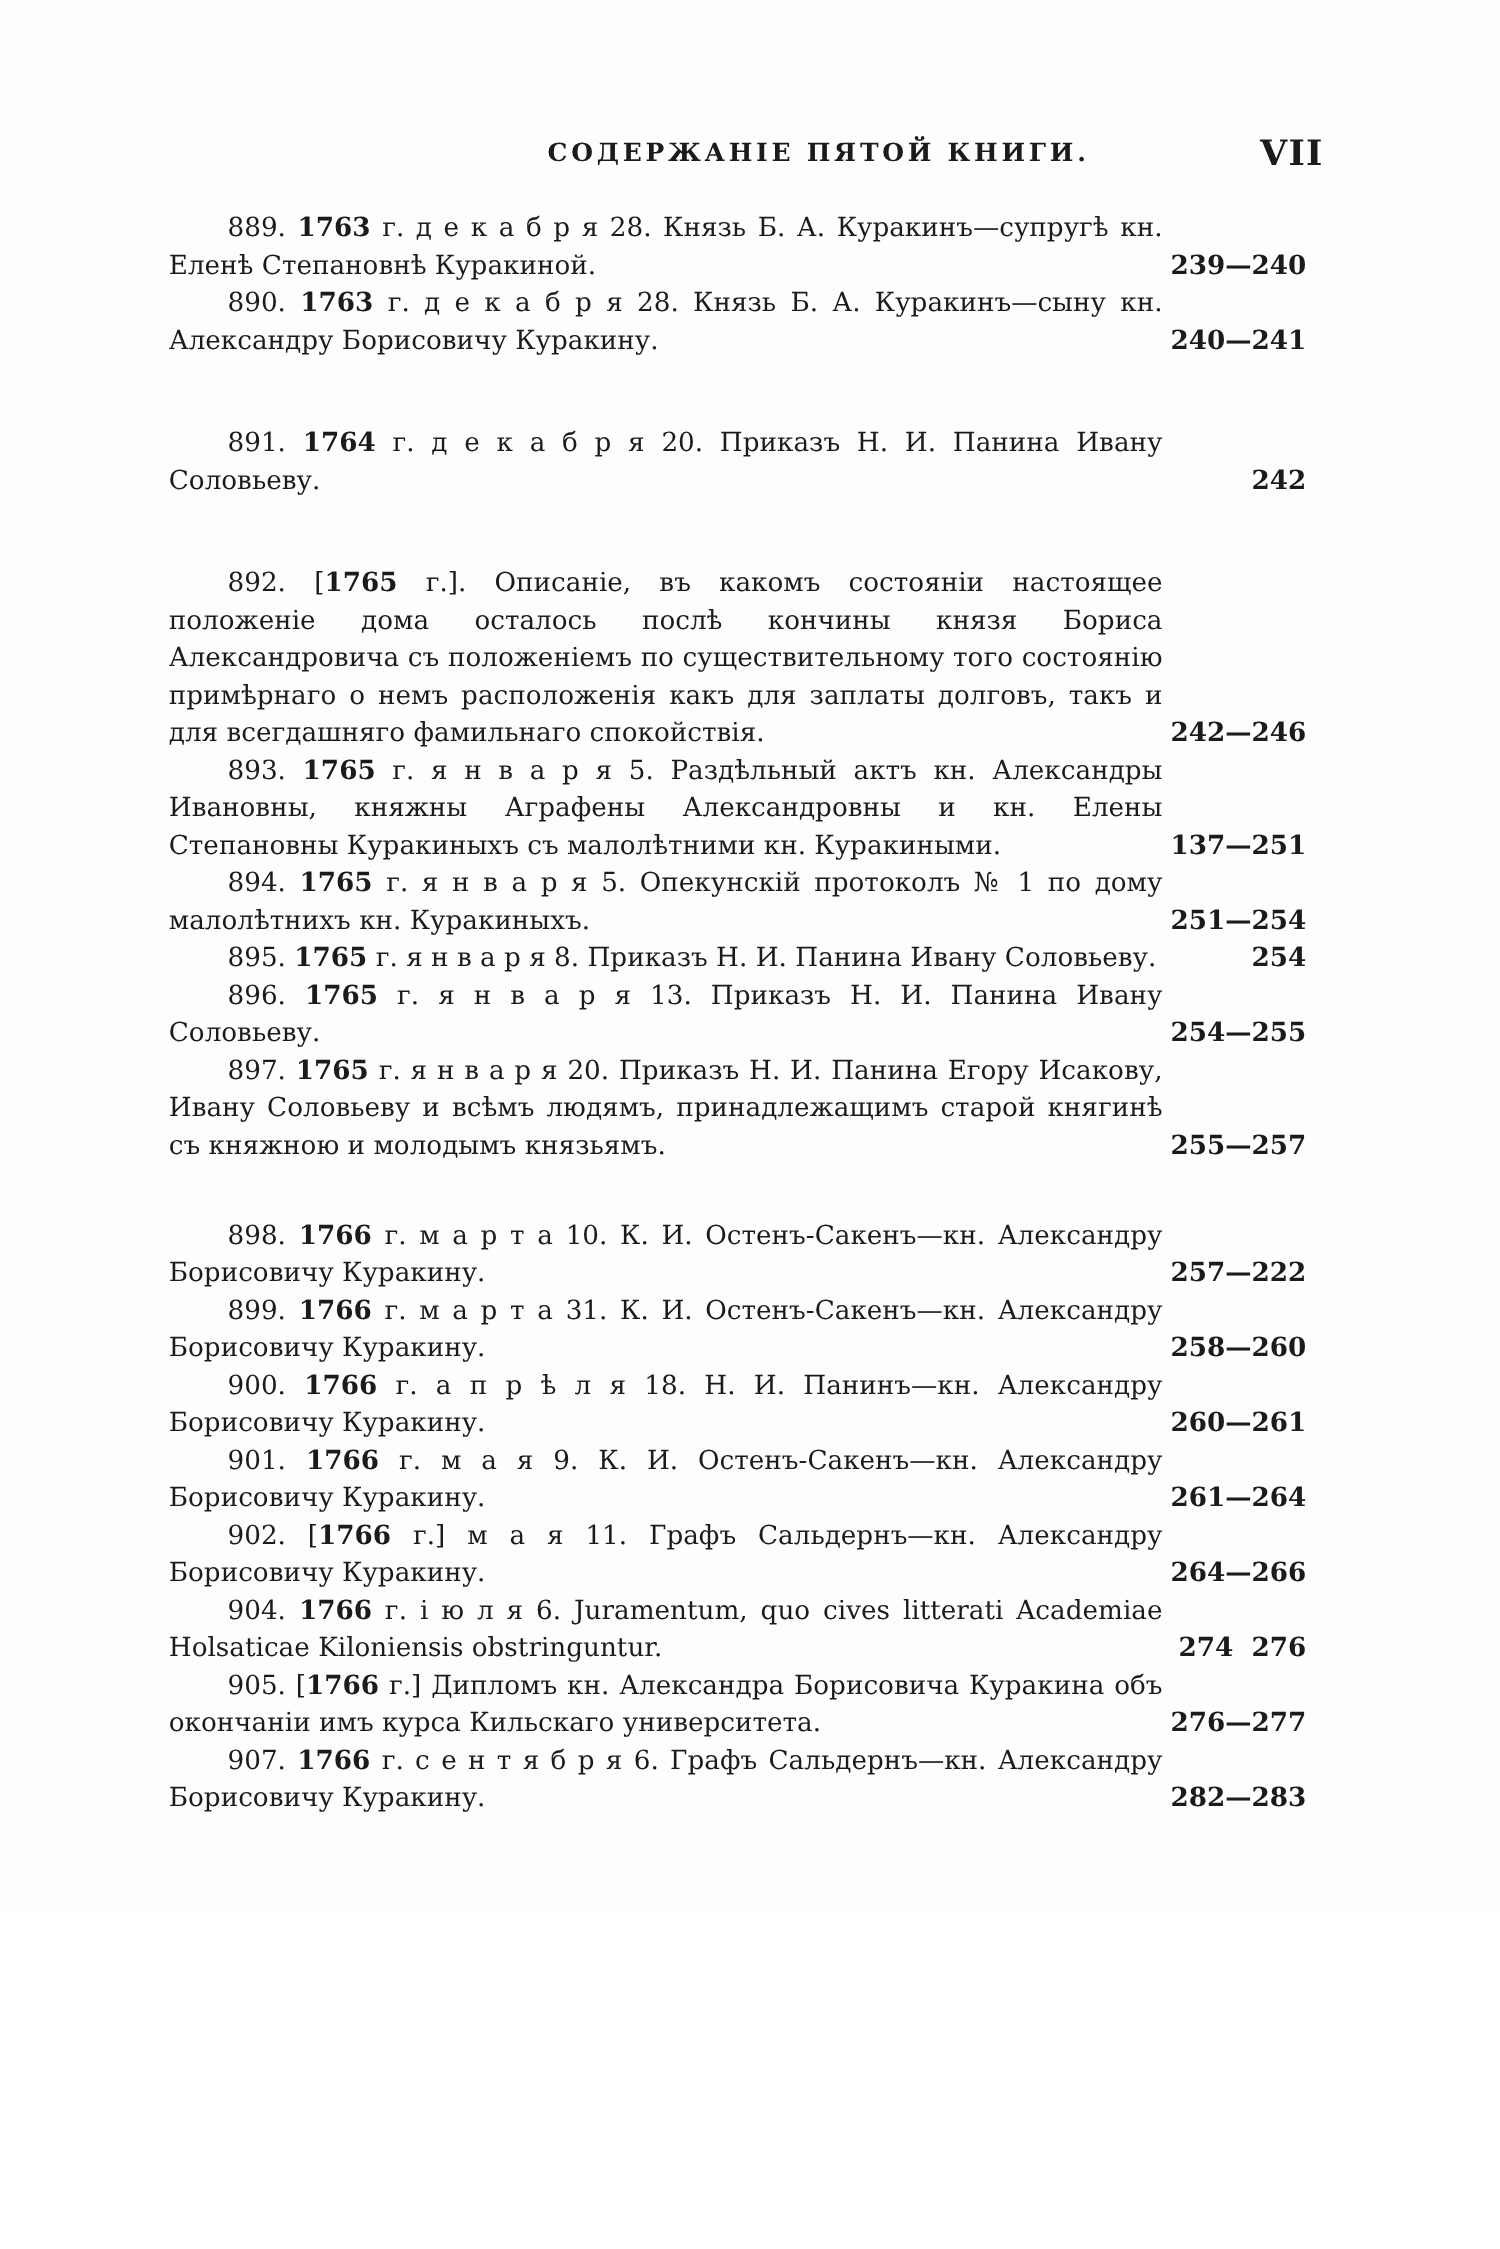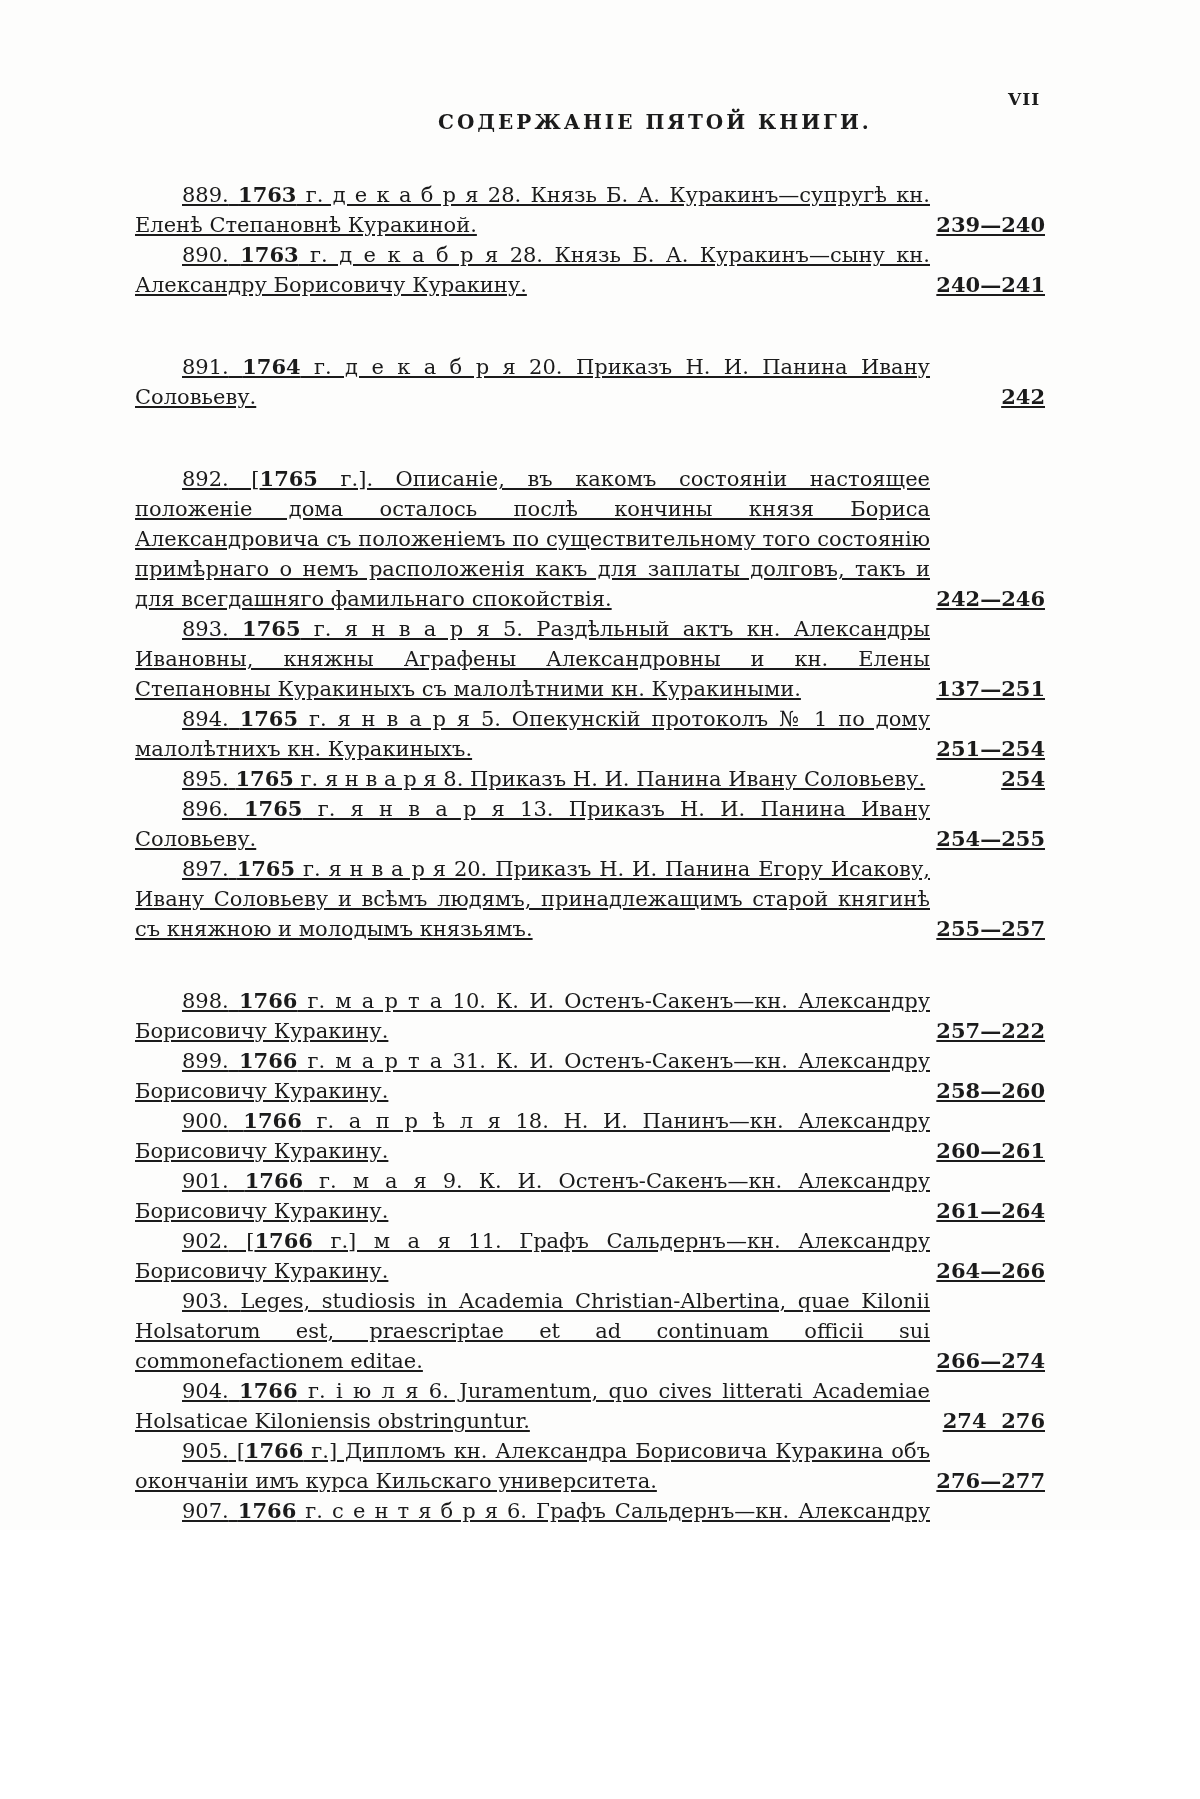--- a/index.html
+++ b/index.html
@@ -21,31 +21,30 @@
     left: 438px;
     top: 110px;
     font-size: 20px;
     font-weight: bold;
     letter-spacing: 3px;
     white-space: nowrap;
   }
   .folio {
     position: absolute;
     left: 1008px;
-    top: 89px;
-    font-size: 17px;
+    top: 106px;
+    font-size: 28px;
     font-weight: bold;
     letter-spacing: 1px;
   }
   .entries {
     position: absolute;
     left: 135px;
-    top: 180px;
+    top: 167px;
     width: 910px;
-    text-decoration: underline;
   }
   .entry {
     display: flex;
     align-items: flex-end;
   }
   .entry.gap-sm { margin-top: 52px; }
   .entry.gap-lg { margin-top: 42px; }
   .entry-text {
     margin: 0;
     width: 795px;
@@ -148,24 +147,20 @@
   <div class="entry">
     <p class="entry-text"><span class="num">901.</span><span class="pre"> </span><span class="year">1766</span><span class="rest"> г. м а я 9. К. И. Остенъ-Сакенъ—кн. Александру Борисовичу Куракину.</span></p>
     <div class="pages">261—264</div>
   </div>
 
   <div class="entry">
     <p class="entry-text"><span class="num">902.</span><span class="pre"> [</span><span class="year">1766</span><span class="rest"> г.] м а я 11. Графъ Сальдернъ—кн. Александру Борисовичу Куракину.</span></p>
     <div class="pages">264—266</div>
   </div>
 
-  <div class="entry">
-    <p class="entry-text"><span class="num">903.</span><span class="pre"> </span><span class="year"></span><span class="rest">Leges, studiosis in Academia Christian-Albertina, quae Kilonii Holsatorum est, praescriptae et ad continuam officii sui commonefactionem editae.</span></p>
-    <div class="pages">266—274</div>
-  </div>
 
   <div class="entry">
     <p class="entry-text"><span class="num">904.</span><span class="pre"> </span><span class="year">1766</span><span class="rest"> г. і ю л я 6. Juramentum, quo cives litterati Academiae Holsaticae Kiloniensis obstringuntur.</span></p>
     <div class="pages">274&nbsp;&nbsp;276</div>
   </div>
 
   <div class="entry">
     <p class="entry-text"><span class="num">905.</span><span class="pre"> [</span><span class="year">1766</span><span class="rest"> г.] Дипломъ кн. Александра Борисовича Куракина объ окончаніи имъ курса Кильскаго университета.</span></p>
     <div class="pages">276—277</div>
   </div>

